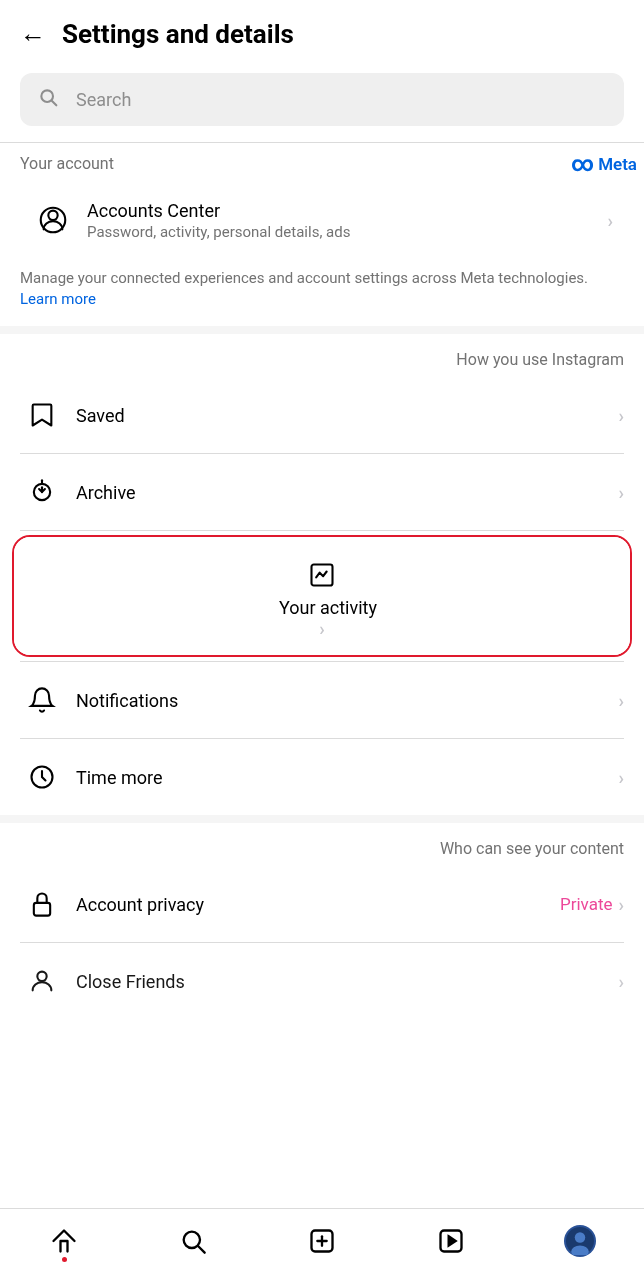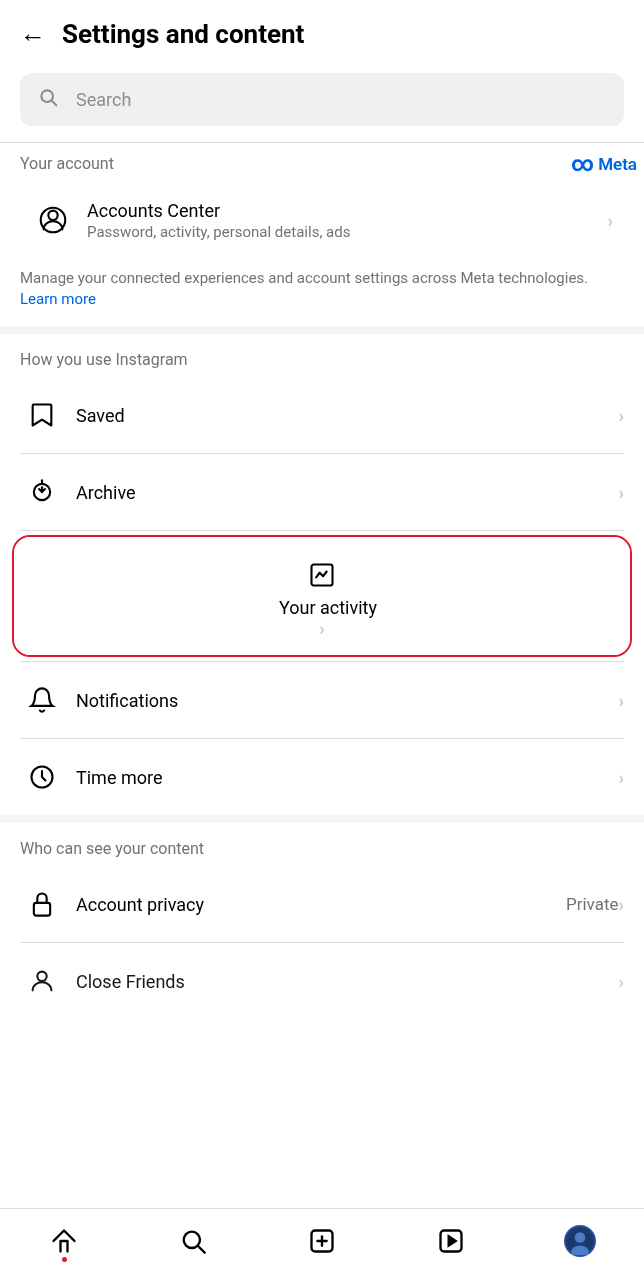--- a/index.html
+++ b/index.html
@@ -65,20 +65,21 @@
       height: 8px;
       background: #f5f5f5;
     }
 
     
     .section-label {
       padding: 16px 20px 8px 20px;
       font-size: 16px;
       color: #737373;
       font-weight: 400;
+      text-align: right;
     }
 
     
     .account-header-row {
       display: flex;
       align-items: center;
       justify-content: space-between;
       padding: 8px 7px 4px 20px;
     }
     .your-account-label {
@@ -131,21 +132,22 @@
       color: #000;
       font-weight: 400;
     }
     .item-subtitle {
       font-size: 15px;
       color: #737373;
       margin-top: 2px;
     }
     .item-value {
       font-size: 17px;
-      color: #737373;
+      color: #ec4899;
+      margin-right: 6px;
     }
     .chevron {
       color: #c7c7cc;
       font-size: 18px;
       font-weight: 600;
     }
 
     
     .accounts-center-item {
       padding: 18px 31px;
@@ -225,21 +227,21 @@
       padding-bottom: 80px;
     }
   </style>
 </head>
 <body>
 
 <div class="content-area">
 
   <div class="header">
     <button class="back-btn">←</button>
-    <span class="header-title">Settings and content</span>
+    <span class="header-title">Settings and details</span>
   </div>
 
   <div class="search-container">
     <div class="search-bar">
       <span class="search-icon-wrap">
         <svg viewBox="0 0 24 24" fill="none" stroke="#8e8e8e" stroke-width="2.5" stroke-linecap="round" style="width:20px;height:20px;">
           <circle cx="11" cy="11" r="7"></circle>
           <line x1="16.5" y1="16.5" x2="22" y2="22"></line>
         </svg>
       </span>

